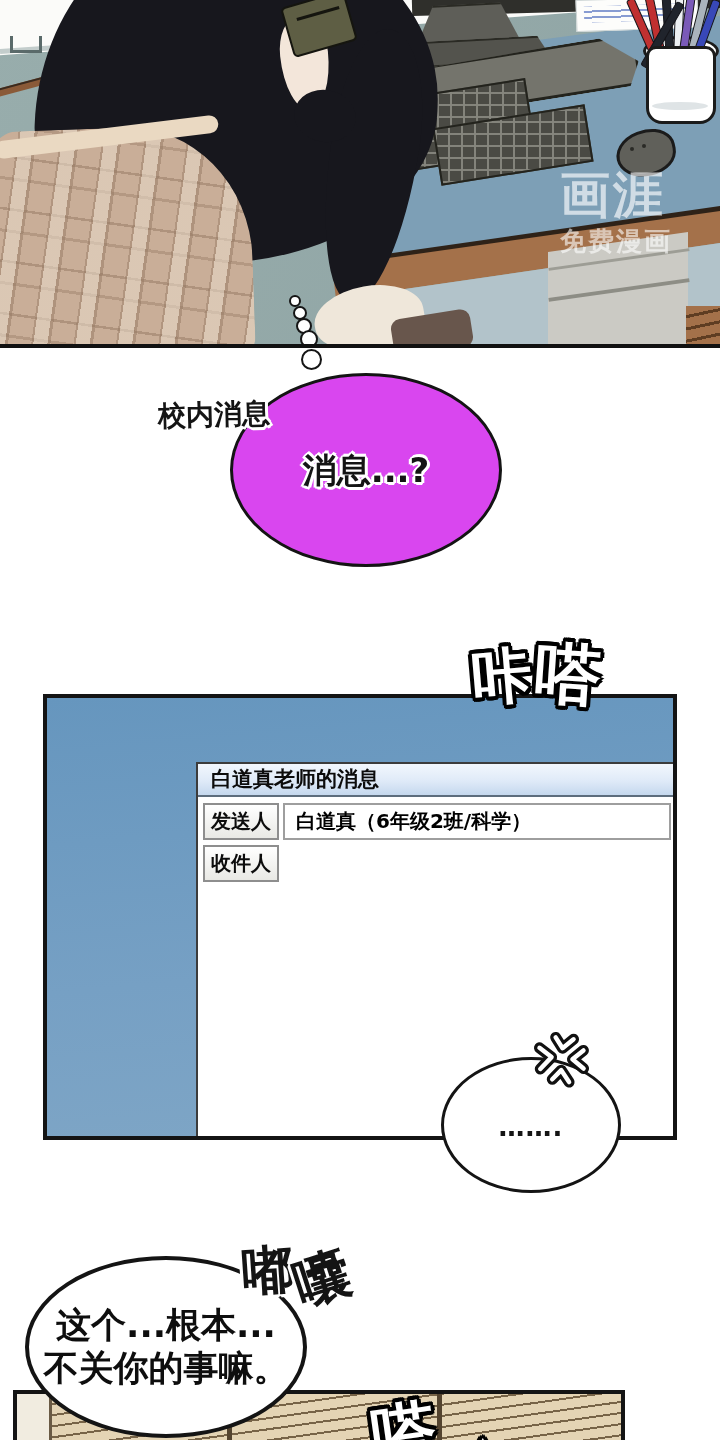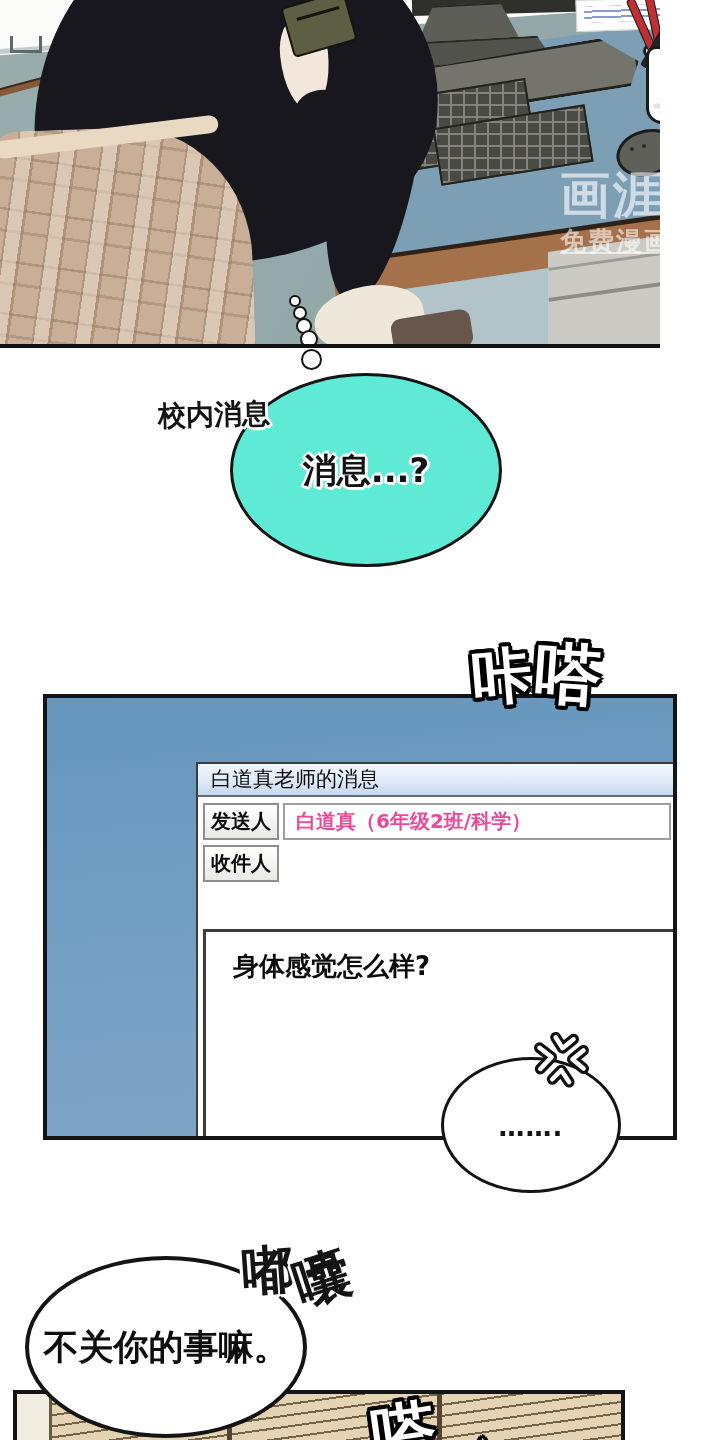--- a/index.html
+++ b/index.html
@@ -9,21 +9,21 @@
 
   
   .ow{text-shadow:2px 0 0 #fff,-2px 0 0 #fff,0 2px 0 #fff,0 -2px 0 #fff,
       1.5px 1.5px 0 #fff,-1.5px 1.5px 0 #fff,1.5px -1.5px 0 #fff,-1.5px -1.5px 0 #fff,
       3px 1px 0 #fff,-3px 1px 0 #fff,1px 3px 0 #fff,1px -3px 0 #fff;}
   .ob{color:#fff;text-shadow:4px 0 0 #000,-4px 0 0 #000,0 4px 0 #000,0 -4px 0 #000,
       3px 3px 0 #000,-3px 3px 0 #000,3px -3px 0 #000,-3px -3px 0 #000,
       2px 4px 0 #000,-2px 4px 0 #000,2px -4px 0 #000,-2px -4px 0 #000;}
 
   
-  .panel1{position:absolute;left:0;top:0;width:660px;height:344px;overflow:hidden;
+  .panel1{position:absolute;left:0;top:0;width:720px;height:344px;overflow:hidden;
           border-bottom:4px solid #111;}
   .wall{position:absolute;inset:0;background:linear-gradient(120deg,#98adac,#8fa4a4);}
   .whiteboard{position:absolute;left:0;top:0;width:600px;height:60px;background:#fbfbf9;
           clip-path:polygon(0 0,100% 0,97% 20%,0 92%);}
   .wb-edge{position:absolute;left:0;top:49px;width:300px;height:5px;background:#c3cdcc;
           transform:rotate(-4deg);transform-origin:left center;}
   .wb-tray{position:absolute;left:10px;top:36px;width:26px;height:14px;
           border:3px solid #5a6a6a;border-top:none;background:transparent;}
   .stick{position:absolute;left:-6px;top:90px;width:130px;height:6px;background:#8a5a38;
           border-top:2px solid #3a2a1e;transform:rotate(-15deg);transform-origin:left center;}
@@ -89,26 +89,26 @@
               rgba(148,120,98,.4) 30px 33px, transparent 33px 52px);}
   .jacket-collar{position:absolute;left:-6px;top:128px;width:225px;height:18px;background:#ead9c2;
           transform:rotate(-7deg);border-radius:10px;}
   .pants{position:absolute;left:314px;top:286px;width:110px;height:62px;background:#efe7da;
           border-radius:50% 50% 40% 45%;transform:rotate(-10deg);}
   .armrest{position:absolute;left:392px;top:314px;width:80px;height:38px;background:#68564c;
           border-radius:10px;transform:rotate(-9deg);}
   .tdot{position:absolute;background:#fff;border:2.5px solid #151515;border-radius:50%;}
   .watermark{position:absolute;left:560px;top:170px;width:156px;z-index:9;font-weight:800;line-height:1;}
   .wm-logo{font-size:50px;letter-spacing:3px;color:rgba(255,255,255,.64);}
-  .wm-tag{font-size:26px;margin-top:8px;letter-spacing:2px;color:rgba(255,255,255,.6);text-decoration:underline;}
+  .wm-tag{font-size:26px;margin-top:8px;letter-spacing:2px;color:rgba(255,255,255,.6);}
 
   
   .sys-label{position:absolute;left:158px;top:396px;font-size:28px;font-weight:800;color:#141414;
           transform:rotate(-1.5deg);z-index:2;}
-  .thought-bubble{position:absolute;left:230px;top:373px;width:266px;height:188px;background:#5eead4;
+  .thought-bubble{position:absolute;left:230px;top:373px;width:266px;height:188px;background:#d946ef;
           border:3.5px solid #141414;border-radius:50%;display:flex;flex-direction:column;
           align-items:center;justify-content:center;z-index:1;}
   .tb-line{font-size:34px;font-weight:800;color:#141414;line-height:1.18;}
   .sfx{position:absolute;font-weight:900;white-space:nowrap;}
   .sfx span{display:inline-block;}
   .sfx-click{left:472px;top:630px;z-index:6;}
   .ck1{font-size:60px;transform:rotate(-5deg);}
   .ck2{font-size:66px;transform:rotate(4deg);margin-left:3px;}
   .sfx-mutter{left:242px;top:1232px;z-index:7;color:#141414;}
   .mt1{font-size:52px;transform:rotate(-4deg);}
@@ -117,28 +117,28 @@
   .tp1{font-size:64px;transform:rotate(-8deg);}
   .tp2{font-size:56px;transform:rotate(-28deg) translateY(16px);margin-left:2px;}
 
   
   .panel2{position:absolute;left:43px;top:694px;width:634px;height:446px;box-sizing:border-box;
           border:4px solid #141414;overflow:hidden;z-index:0;
           background:linear-gradient(175deg,#6696be 0%,#76a0c4 60%,#7fa6c6 100%);}
   .msg-window{position:absolute;left:149px;top:64px;right:0;bottom:0;background:#fff;
           border-left:2.5px solid #3c3c3c;border-top:2.5px solid #3c3c3c;}
   .mw-title{height:31px;background:linear-gradient(#f2f7fd 0%,#dfeaf8 55%,#c5d8ee 100%);
-          border-bottom:2px solid #5d6d7d;font-size:21px;font-weight:400;line-height:31px;
+          border-bottom:2px solid #5d6d7d;font-size:21px;font-weight:700;line-height:31px;
           padding-left:13px;color:#0c0c0c;}
   .mw-rows{position:absolute;left:5px;top:39px;right:2px;}
   .mw-row{display:flex;margin-bottom:5px;height:37px;box-sizing:border-box;}
   .mw-label{width:72px;background:linear-gradient(#ffffff,#e9e9e5);border:2px solid #8e8e8e;
           font-size:20px;font-weight:800;display:flex;align-items:center;justify-content:center;color:#0c0c0c;}
   .mw-value{flex:1;margin-left:4px;background:#fff;border:2px solid #9e9e9e;font-size:20px;
-          font-weight:800;display:flex;align-items:center;padding-left:11px;color:#ec4899;}
+          font-weight:800;display:flex;align-items:center;padding-left:11px;color:#000000;}
   .mw-body{position:absolute;left:5px;top:165px;right:-3px;bottom:-3px;border:3px solid #3c3c3c;
           background:#fff;font-size:26px;font-weight:800;padding:17px 0 0 27px;color:#0c0c0c;}
 
   
   .reply-bubble{position:absolute;left:441px;top:1057px;width:174px;height:130px;background:#fff;
           border:3.5px solid #141414;border-radius:50%;z-index:3;
           display:flex;align-items:center;justify-content:center;}
   .reply-text{font-size:26px;font-weight:800;letter-spacing:1px;margin-top:4px;color:#141414;}
   .anger{position:absolute;left:530px;top:1032px;width:60px;height:62px;z-index:4;transform:rotate(6deg);}
   .anger .pb{stroke:#111;stroke-width:11;fill:none;stroke-linecap:round;stroke-linejoin:round;}
@@ -246,23 +246,20 @@
       </div>
       <div class="mw-rows">
         <div class="mw-row">
           <div class="mw-label">发送人</div>
           <div class="mw-value">白道真（6年级2班/科学）</div>
         </div>
         <div class="mw-row">
           <div class="mw-label">收件人</div>
         </div>
       </div>
-      <div class="mw-body">
-        <span>身体感觉怎么样?</span>
-      </div>
     </div>
   </section>
 
   <div class="reply-bubble">
     <span class="reply-text">…….</span>
   </div>
   <svg class="anger" viewBox="0 0 60 62">
     <path class="pb" d="M23,6 L31,16 L41,6"></path>
     <path class="pb" d="M8,18 L21,26 L11,39"></path>
     <path class="pb" d="M52,16 L42,26 L54,34"></path>
@@ -271,20 +268,21 @@
     <path class="pw" d="M8,18 L21,26 L11,39"></path>
     <path class="pw" d="M52,16 L42,26 L54,34"></path>
     <path class="pw" d="M24,48 L32,38 L41,49"></path>
   </svg>
 
   <div class="sfx sfx-mutter">
     <span class="ow mt1">嘟</span><span class="ow mt2">囔</span>
   </div>
 
   <div class="speech-bubble">
+    <div class="sp-line">这个...根本...</div>
     <div class="sp-line">不关你的事嘛。</div>
   </div>
 
   <section class="panel3">
     <div class="p3-leftstrip"></div>
     <div class="p3-wood"></div>
     <div class="p3-div" style="left:210px;"></div>
     <div class="p3-div" style="left:420px;"></div>
   </section>
 

